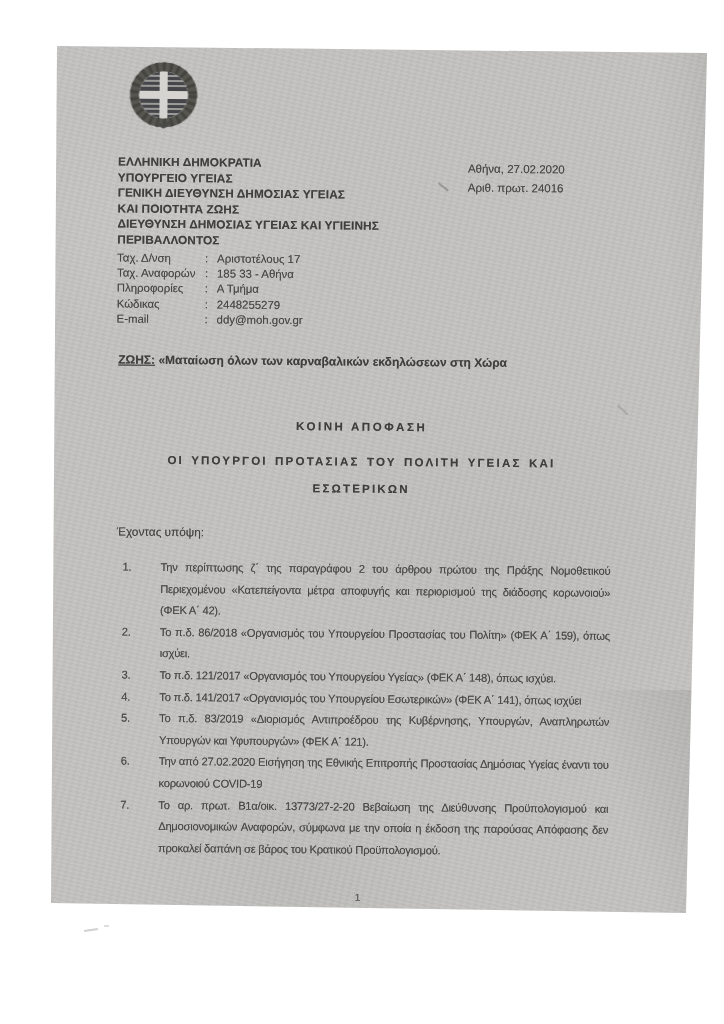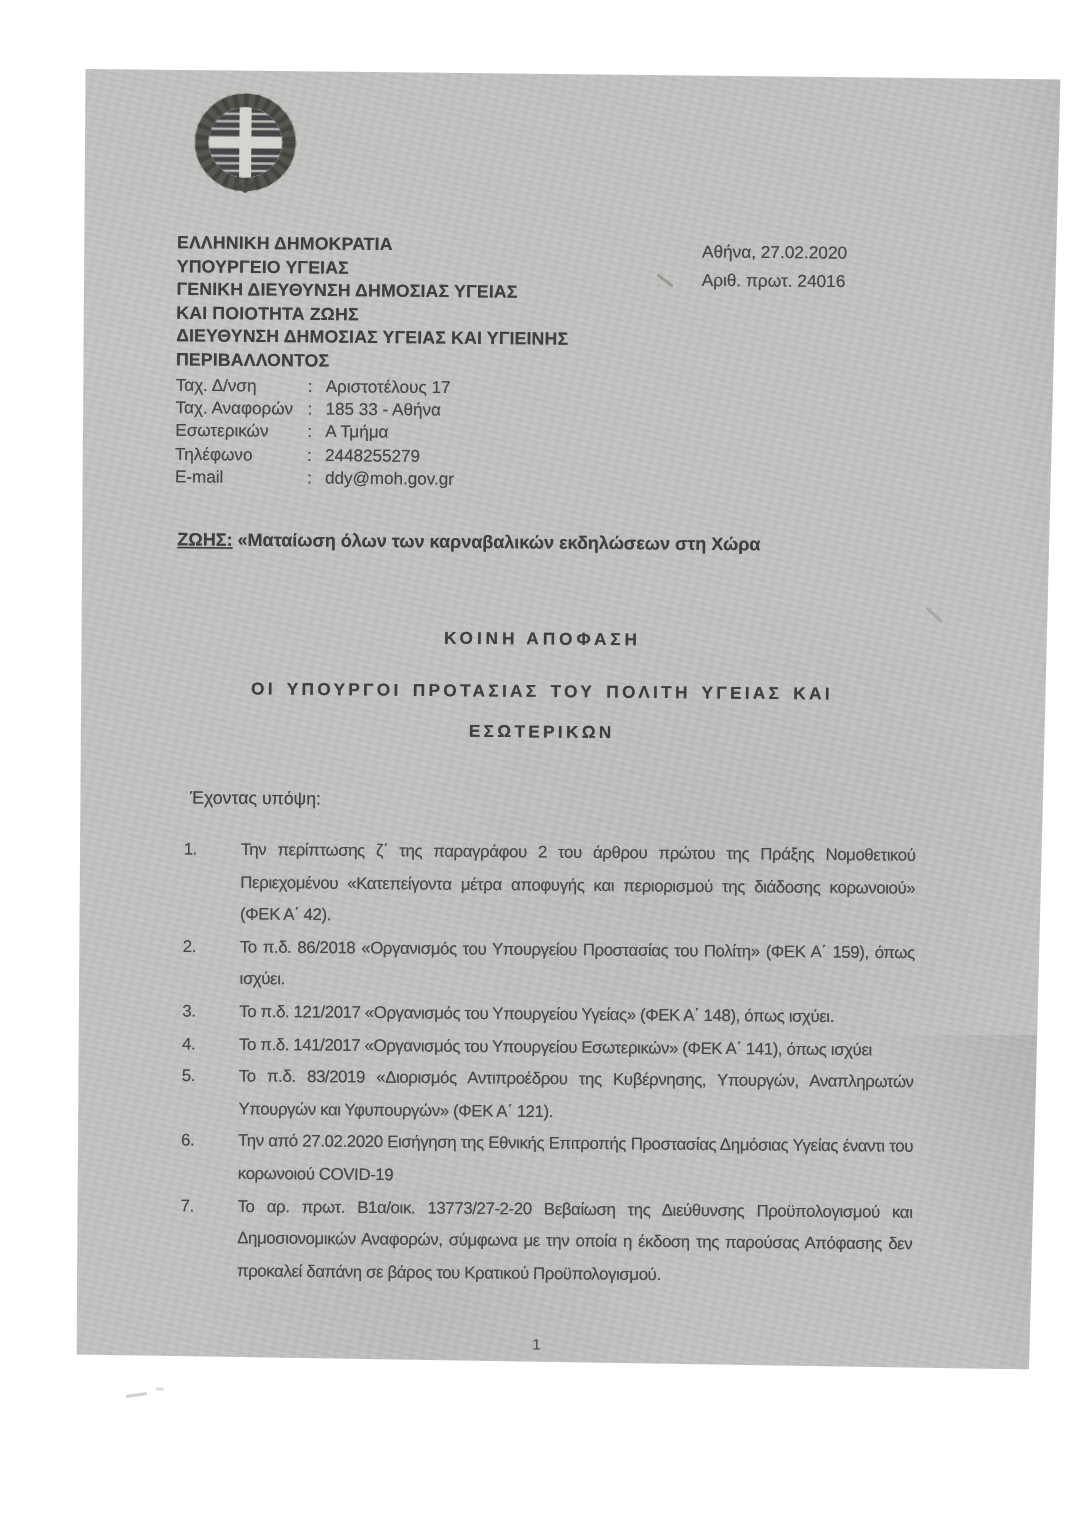--- a/index.html
+++ b/index.html
@@ -48,21 +48,21 @@
   
   .subject{left:64px;top:306px;width:500px;font-size:12px;font-weight:bold;color:#3f3f3f;}
   .subject-label{text-decoration:underline;}
   
   .decision-title{left:62px;top:372px;width:492px;text-align:center;
     font-weight:bold;font-size:11.5px;letter-spacing:2.6px;color:#3e3e3e;white-space:nowrap;}
   .issuers{left:62px;top:400px;width:492px;text-align:center;
     font-weight:bold;font-size:11.5px;letter-spacing:2.2px;word-spacing:2px;
     line-height:27px;color:#3e3e3e;}
   
-  .preamble{left:74px;top:478px;font-size:11.8px;color:#444;}
+  .preamble{left:64px;top:478px;font-size:11.8px;color:#444;}
   .considerations{left:70px;top:510px;width:488px;margin:0;padding:0;list-style:none;
     font-size:11.2px;line-height:21.6px;letter-spacing:-0.25px;color:#484848;}
   .considerations li{display:flex;margin:0;}
   .c-num{flex:0 0 38px;}
   .c-txt{width:450px;text-align:justify;}
   .page-num{left:62px;top:843px;width:492px;text-align:center;font-size:10px;color:#555;}
   
   .tick{position:absolute;border-radius:2px;}
   .tick1{left:437px;top:186px;width:13px;height:1.6px;background:#90908e;transform:rotate(38deg);opacity:.85;}
   .tick2{left:616px;top:409px;width:14px;height:1.5px;background:#a3a3a1;transform:rotate(42deg);opacity:.8;}
@@ -121,27 +121,27 @@
           <span>Αριστοτέλους 17</span>
         </div>
 
         <div class="contact-row">
           <span>Ταχ. Αναφορών</span>
           <span>:</span>
           <span>185 33 - Αθήνα</span>
         </div>
 
         <div class="contact-row">
-          <span>Εσωτερικών</span>
+          <span>Πληροφορίες</span>
           <span>:</span>
           <span>Α Τμήμα</span>
         </div>
 
         <div class="contact-row">
-          <span>Τηλέφωνο</span>
+          <span>Κώδικας</span>
           <span>:</span>
           <span>2448255279</span>
         </div>
 
         <div class="contact-row">
           <span>E-mail</span>
           <span>:</span>
           <span>ddy@moh.gov.gr</span>
         </div>
       </div>

